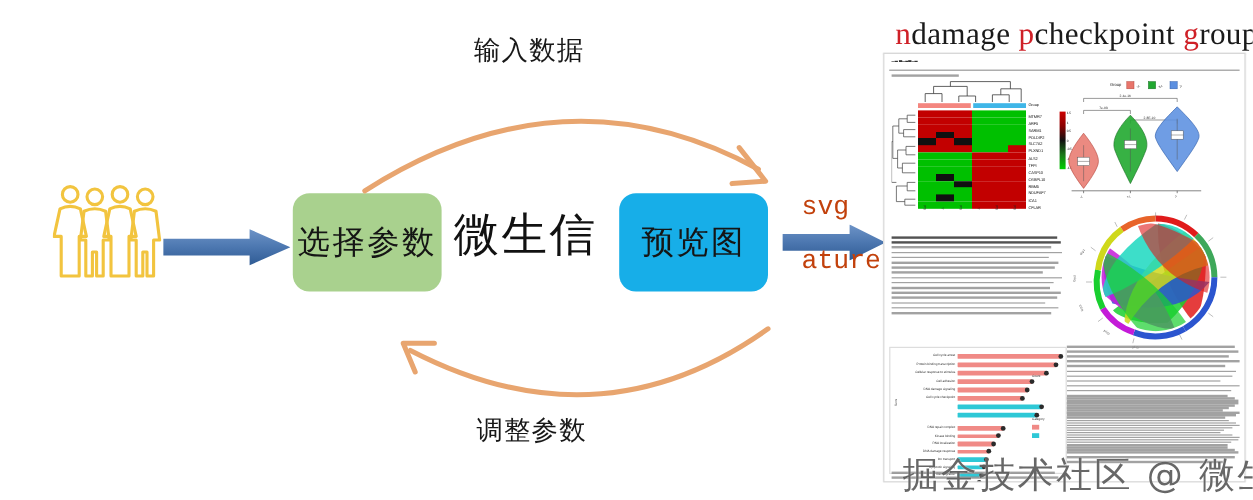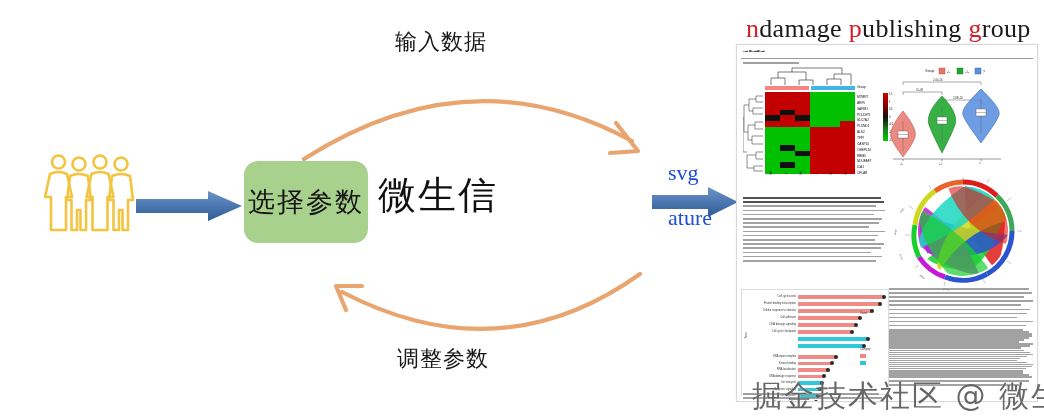--- a/index.html
+++ b/index.html
@@ -88,23 +88,23 @@
     top: 170px;
     font-size: 38px;
     letter-spacing: 2px;
     color: #111111;
     white-space: nowrap;
     font-family: "DejaVu Sans", "Liberation Sans", sans-serif;
   }
 
   .fmt-label {
     position: absolute;
-    color: #1d4ed8;
+    color: #c2410c;
     font-size: 22px;
-    font-family: Liberation Serif, serif;
+    font-family: Liberation Mono, monospace;
     white-space: nowrap;
   }
   .fmt-svg  { left: 668px; top: 160px; }
   .fmt-tiff { left: 668px; top: 205px; }
 
   .arc-svg {
     position: absolute;
     left: 300px;
     top: 55px;
     width: 360px;
@@ -273,20 +273,23 @@
     </defs>
     <path d="M0 9 L72 9 L72 1 L106 16 L72 31 L72 23 L0 23 Z" fill="url(#bgrad1)"></path>
   </svg>
 
   <div class="box box-template">
     <span>选择参数</span>
   </div>
 
   <div class="brand-text">微生信</div>
 
+  <div class="box box-preview">
+    <span>预览图</span>
+  </div>
 
   <svg class="arrow-blue-2" viewBox="0 0 86 30">
     <defs>
       <linearGradient id="bgrad2" x1="0" y1="0" x2="0" y2="1">
         <stop offset="0%" stop-color="#6d93c7"></stop>
         <stop offset="50%" stop-color="#4c77b0"></stop>
         <stop offset="100%" stop-color="#2f5b94"></stop>
       </linearGradient>
     </defs>
     <path d="M0 8 L56 8 L56 0 L86 15 L56 30 L56 22 L0 22 Z" fill="url(#bgrad2)"></path>
@@ -302,21 +305,21 @@
   <div class="arc-label arc-label-top">输入数据</div>
 
   <svg class="arc-svg-bottom" viewBox="0 0 330 82">
     <path d="M318 6 Q178 106 20 24" fill="none" stroke="#e8a56f" stroke-width="4.2" stroke-linecap="round"></path>
     <path d="M40 18 L14 18 L24 42" fill="none" stroke="#e8a56f" stroke-width="4.2" stroke-linecap="round" stroke-linejoin="round"></path>
   </svg>
   <div class="arc-label arc-label-bottom">调整参数</div>
 
   <div class="npg-wordmark">
     <span class="red">n</span><span>damage</span>
-    <span class="red">p</span><span>ublishing</span>
+    <span class="red">p</span><span>checkpoint</span>
     <span class="red">g</span><span>roup</span>
   </div>
 
   <div class="journal">
 
     <div class="tiny-head" style="left:6px; top:4px;">
       ▁▂ ▃▁▂▃▁▂
     </div>
     <div class="page-rule" style="top:13px;"></div>
     <div class="txtline" style="left:6px; top:17px; width:56px;"></div>

